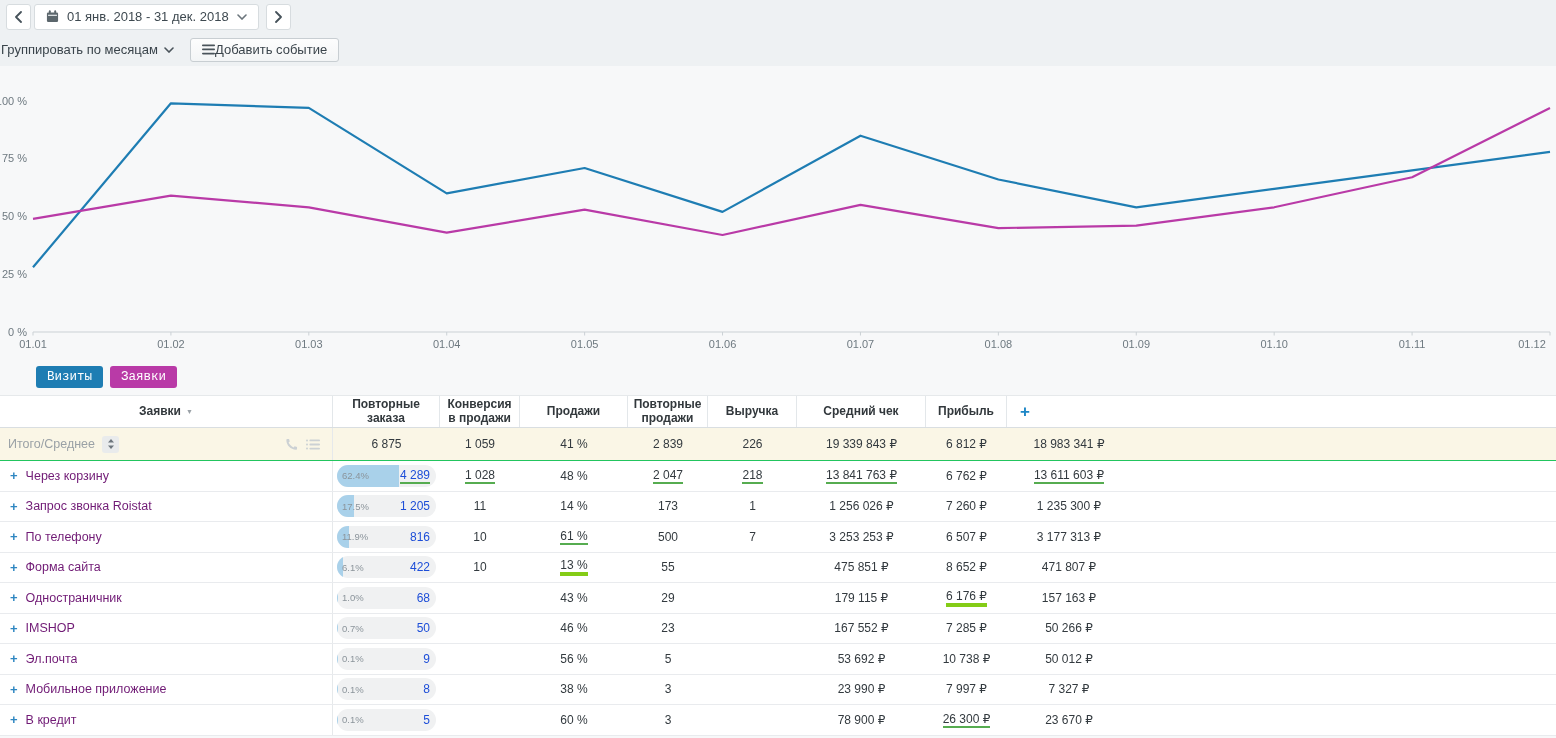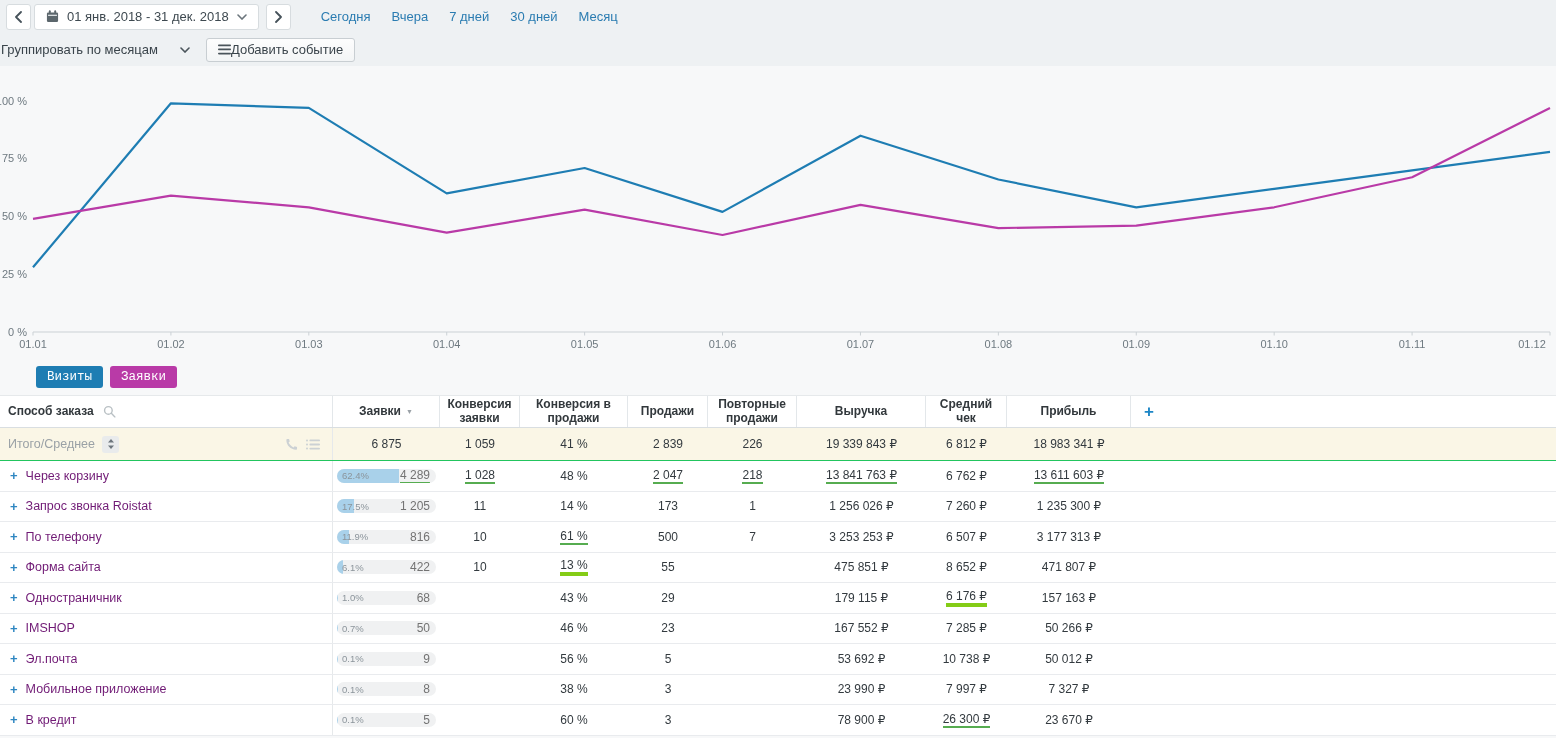--- a/index.html
+++ b/index.html
@@ -7,21 +7,21 @@
   body{font-family:"Liberation Sans","DejaVu Sans",sans-serif;background:#f7f8f9;color:#3b444b;-webkit-font-smoothing:antialiased}
 
   
   .topbar{height:33px;background:#eef1f3;display:flex;align-items:center;padding-left:3px}
   .toolbar{height:33px;background:#eef1f3;display:flex;align-items:center;padding-left:1px}
   .nav-btn{width:25px;height:26px;background:#fff;border:1px solid #d7dcdf;border-radius:3px;display:flex;align-items:center;justify-content:center;cursor:pointer;margin-left:3px}
   .date-box{height:26px;background:#fff;border:1px solid #d7dcdf;border-radius:3px;display:flex;align-items:center;gap:8px;padding:0 11px;margin-left:3px;cursor:pointer}
   .date-box .dtext{font-size:13px;color:#3e4950;white-space:nowrap}
   .quick-links{margin-left:30px;display:flex;align-items:center}
   .qlink{color:#2a7cb1;font-size:13px;margin-right:21px;cursor:pointer;background:none;border:none;font-family:inherit}
-  .group-dd{display:flex;align-items:center;gap:22px;font-size:13px;color:#3a444b;cursor:pointer}
+  .group-dd{display:flex;align-items:center;gap:6px;font-size:13px;color:#3a444b;cursor:pointer}
   .add-event{margin-left:16px;height:24px;border:1px solid #c8ced2;border-radius:3px;background:linear-gradient(#fdfdfd,#f3f5f6);display:flex;align-items:center;padding:0 11px;font-size:13px;color:#3a444b;cursor:pointer;font-family:inherit}
 
   
   .chart-section{background:#f7f8f9}
   #chart-svg{display:block;margin-top:24px}
   .tick{font-size:11px;fill:#6e7980;font-family:"Liberation Sans","DejaVu Sans",sans-serif}
   .legend{margin:14px 0 0 36px;display:flex;gap:7px}
   .legend-btn{border:none;border-radius:3px;color:#fff;font-size:12.5px;padding:4px 11px;cursor:pointer;font-family:Liberation Mono, monospace}
 
   
@@ -43,24 +43,24 @@
   .right-icons svg{cursor:pointer}
   .totals-val{font-weight:normal;color:#2f353a}
 
   .t-data{height:30.5px;border-bottom:1px solid #e9ebee;background:#fff}
   .td{display:flex;align-items:center;min-width:0}
   .td-first{border-right:1px solid #e6e9eb}
   .expand{color:#2e86c1;font-weight:bold;font-size:13px;margin:0 8px 0 10px;cursor:pointer;line-height:1}
   .row-label{font-size:12.5px;color:#701a75;white-space:nowrap;overflow:hidden}
   .tval{justify-content:center;font-size:12px;color:#333a3f;white-space:nowrap}
   .bar-cell{justify-content:center}
-  .bar{position:relative;display:flex;align-items:center;height:14px;width:99px;background:#f0f1f2;border-radius:11px;overflow:hidden}
+  .bar{position:relative;display:flex;align-items:center;height:22px;width:99px;background:#f0f1f2;border-radius:11px;overflow:hidden}
   .bar-fill{position:absolute;left:0;top:0;bottom:0;background:#a9d1ea;border-radius:3px 0 0 3px}
   .share{position:relative;font-size:9.5px;color:#8b949b;margin-left:5px;flex:1}
-  .bar-val{position:relative;font-size:12px;color:#737373;margin-right:6px}
+  .bar-val{position:relative;font-size:12px;color:#1d4ed8;margin-right:6px}
   .u-green{border-bottom:2px solid #56ac50;cursor:pointer}
   .u-red{border-bottom:4px solid #84cc16;cursor:pointer}
 </style>
 </head>
 <body>
 
 <div class="topbar">
   <button class="nav-btn">
     <svg width="9" height="12" viewBox="0 0 9 12">
         <path d="M7 1 L2 6 L7 11" fill="none" stroke="#46525a" stroke-width="1.8" stroke-linecap="round" stroke-linejoin="round"></path>
@@ -76,27 +76,20 @@
     <span class="dtext">01 янв. 2018 - 31 дек. 2018</span>
     <svg width="10" height="6" viewBox="0 0 10 6">
         <path d="M1 1 L5 5 L9 1" fill="none" stroke="#6b757c" stroke-width="1.6" stroke-linecap="round"></path>
       </svg>
   </div>
   <button class="nav-btn" style="margin-left:7px">
     <svg width="9" height="12" viewBox="0 0 9 12">
         <path d="M2 1 L7 6 L2 11" fill="none" stroke="#46525a" stroke-width="1.8" stroke-linecap="round" stroke-linejoin="round"></path>
       </svg>
   </button>
-  <nav class="quick-links" id="quick-links">
-      <button class="qlink">Сегодня</button>
-      <button class="qlink">Вчера</button>
-      <button class="qlink">7 дней</button>
-      <button class="qlink">30 дней</button>
-      <button class="qlink">Месяц</button>
-    </nav>
 </div>
 
 <div class="toolbar">
   <div class="group-dd">
     <span>Группировать по месяцам</span>
     <svg width="10" height="6" viewBox="0 0 10 6">
         <path d="M1 1 L5 5 L9 1" fill="none" stroke="#4a545b" stroke-width="1.6" stroke-linecap="round"></path>
       </svg>
   </div>
   <button class="add-event">
@@ -145,33 +138,26 @@
       <polyline points="33.0,128.8 170.9,105.7 308.8,117.3 446.7,142.7 584.6,119.6 722.5,145.0 860.5,114.9 998.4,138.1 1136.3,135.7 1274.2,117.3 1412.1,87.2 1550.0,17.9" fill="none" stroke="#b93aa7" stroke-width="2.2" stroke-linejoin="round"></polyline>
     </svg>
   <div class="legend" id="legend">
       <button class="legend-btn" style="background: rgb(30, 125, 179);">Визиты</button>
       <button class="legend-btn" style="background: rgb(185, 58, 167);">Заявки</button>
     </div>
 </div>
 
 <div class="table">
   <div class="t-row t-header" id="table-header">
-      <div class="th th-first">
-        <span>Способ заказа</span>
-        <svg width="13" height="13" viewBox="0 0 14 14">
-          <circle cx="5.8" cy="5.8" r="4.1" fill="none" stroke="#b9c0c4" stroke-width="1.5"></circle>
-          <line x1="9" y1="9" x2="12.8" y2="12.8" stroke="#b9c0c4" stroke-width="1.5" stroke-linecap="round"></line>
-        </svg>
-      </div>
       <div class="th">
         <span>Заявки</span>
         <span class="caret">▼</span>
       </div>
       <div class="th">
-        <span>Конверсия заявки</span>
+        <span>Повторные заказа</span>
       </div>
       <div class="th">
         <span>Конверсия в продажи</span>
       </div>
       <div class="th">
         <span>Продажи</span>
       </div>
       <div class="th">
         <span>Повторные продажи</span>
       </div>

